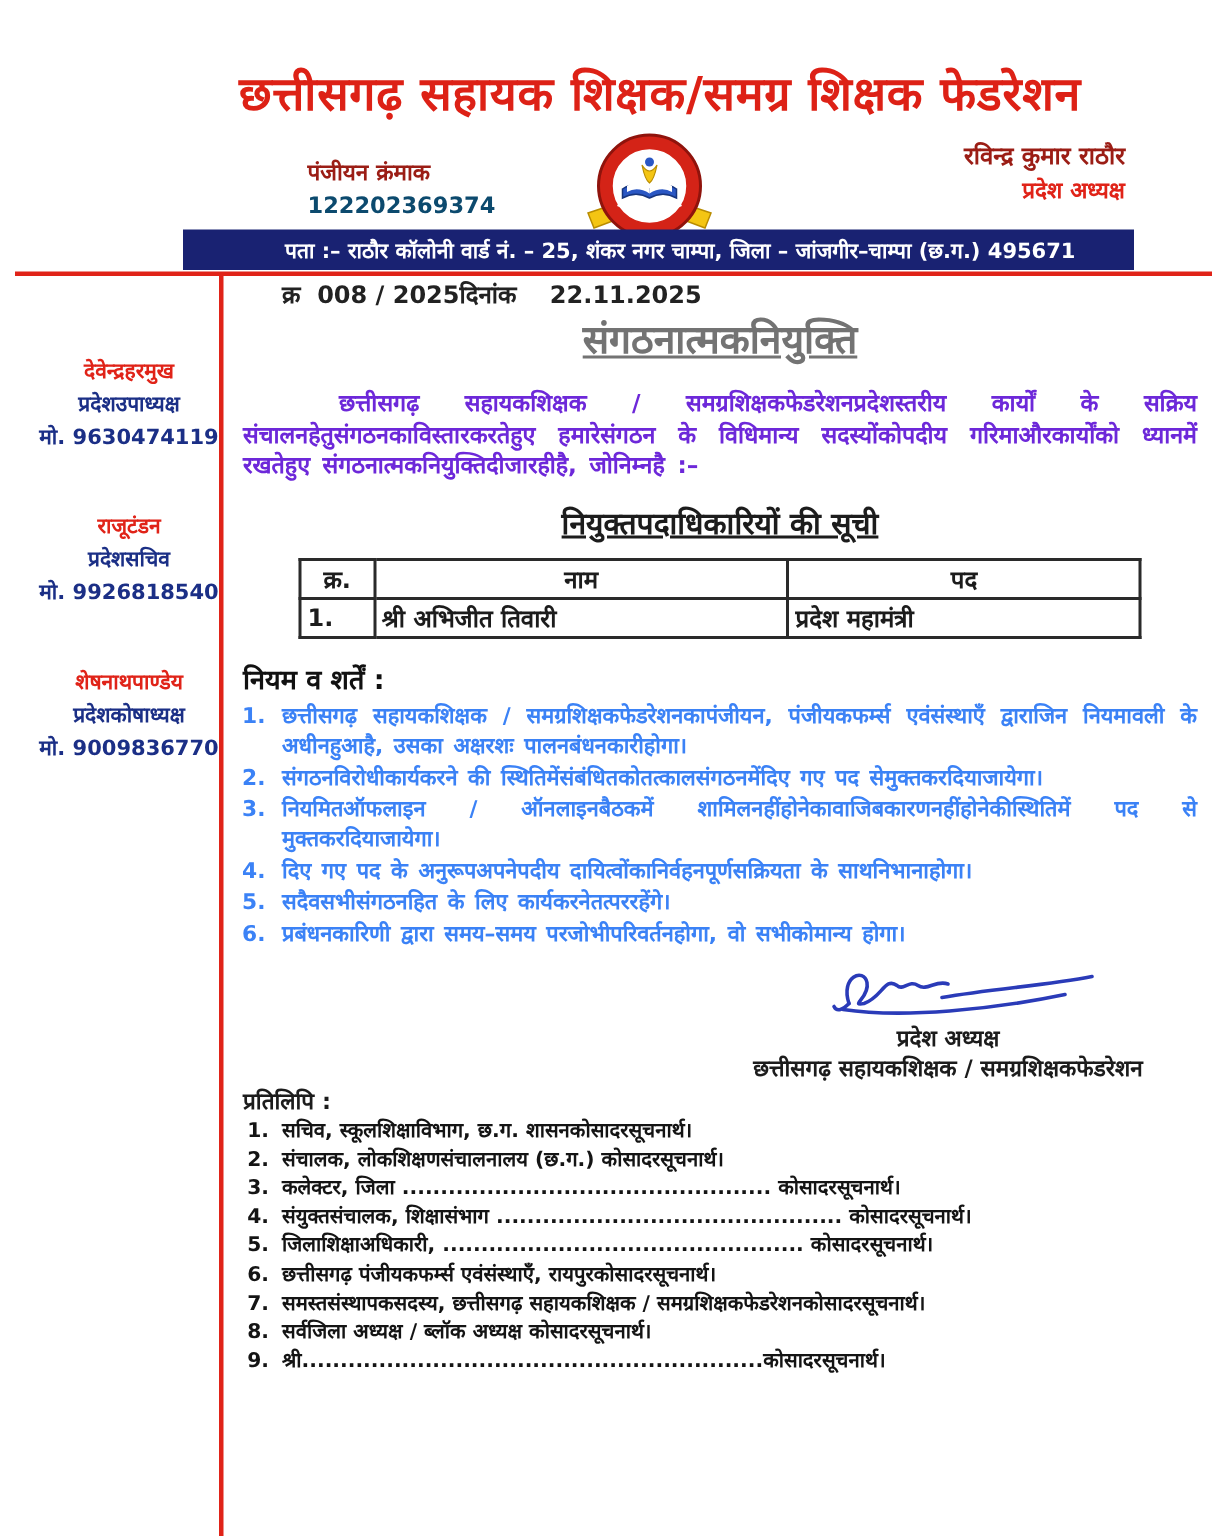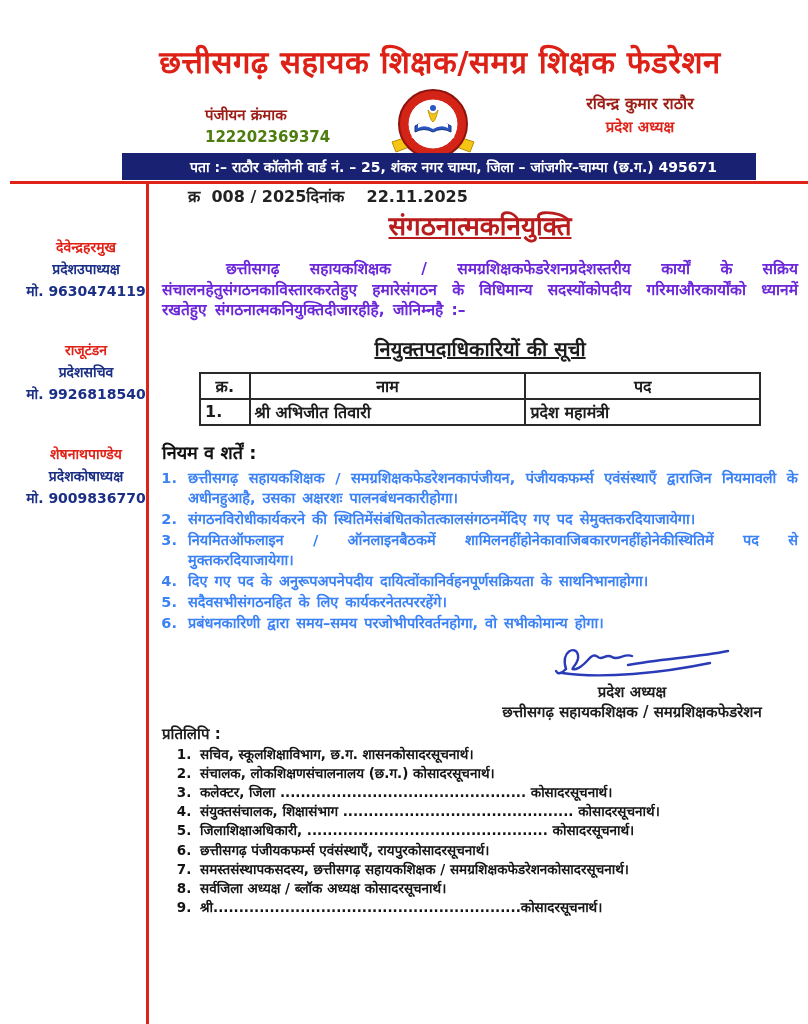--- a/index.html
+++ b/index.html
@@ -14,23 +14,23 @@
   .org-title {
     position:absolute; top:40px; left:90px; width:700px;
     text-align:center; font-size:31px; font-weight:bold;
     color:#dd2116; letter-spacing:0.5px;
   }
   .header-row {
     position:absolute; top:92px; left:150px; width:620px; height:70px;
   }
   .reg-block { position:absolute; left:55px; top:12px; text-align:left; }
   .reg-label { font-size:15px; font-weight:bold; color:#9b1d15; }
-  .reg-number { font-size:15px; font-weight:bold; color:#4d7c0f; margin-top:4px; }
+  .reg-number { font-size:15px; font-weight:bold; color:#0c4a6e; margin-top:4px; }
   .logo-wrap { position:absolute; left:238px; top:-8px; width:90px; height:86px; }
-  .president-block { position:absolute; left:380px; top:0; text-align:center; width:220px; }
+  .president-block { position:absolute; left:380px; top:0; text-align:right; width:220px; }
   .president-name { font-size:16px; font-weight:bold; color:#9b1d15; }
   .president-title { font-size:15px; font-weight:bold; color:#e02318; margin-top:2px; }
   .president-mobile { font-size:15px; font-weight:bold; color:#1b2f86; margin-top:3px; }
 
   .address-bar {
     position:absolute; top:153px; left:122px; width:634px; height:27px;
     background:#192272; color:#ffffff; font-size:14px; font-weight:bold;
     display:flex; align-items:center; justify-content:center; white-space:nowrap;padding-left:29px;
   }
 
@@ -52,21 +52,21 @@
   #officer-2 { top:340px; }
   #officer-3 { top:444px; }
 
   
   .main { position:absolute; left:162px; top:185px; width:636px; }
   .ref-line {
     margin-left:26px; font-size:16px; font-weight:bold; color:#222;
     white-space:pre;
   }
   .doc-title {
-    text-align:center; font-size:26px; font-weight:bold; color:#b91c1c;
+    text-align:center; font-size:26px; font-weight:bold; color:#737373;
     text-decoration:underline; margin-top:0px;
   }
   .body-par {
     margin-top:16px; font-size:15.5px; font-weight:bold; line-height:1.33;
     text-align:justify; text-indent:64px; word-spacing:3px; color:#6d28d9;
   }
   .table-title {
     text-align:center; font-size:20px; font-weight:bold; margin-top:14px;
     text-decoration:underline;
   }
@@ -93,21 +93,21 @@
   }
   .sign-scribble { height:42px; position:relative; left:10px; }
   .sign-title { font-size:15px; font-weight:bold; }
   .sign-org { font-size:15px; font-weight:bold; white-space:nowrap; }
 
   .cc-heading { margin-top:2px; font-size:15px; font-weight:bold; }
   ol.cc {
     margin:2px 0 0 22px; font-size:13.5px; font-weight:bold; line-height:1.42;
     color:#141414;
   }
-  ol.cc li { padding-left:4px;margin-left:12px; }
+  ol.cc li { padding-left:4px; }
 </style>
 </head>
 <body>
 
 <div class="page">
 
   <div class="org-title">छत्तीसगढ़ सहायक शिक्षक/समग्र शिक्षक फेडरेशन</div>
 
   <div class="header-row">
     <div class="reg-block">

